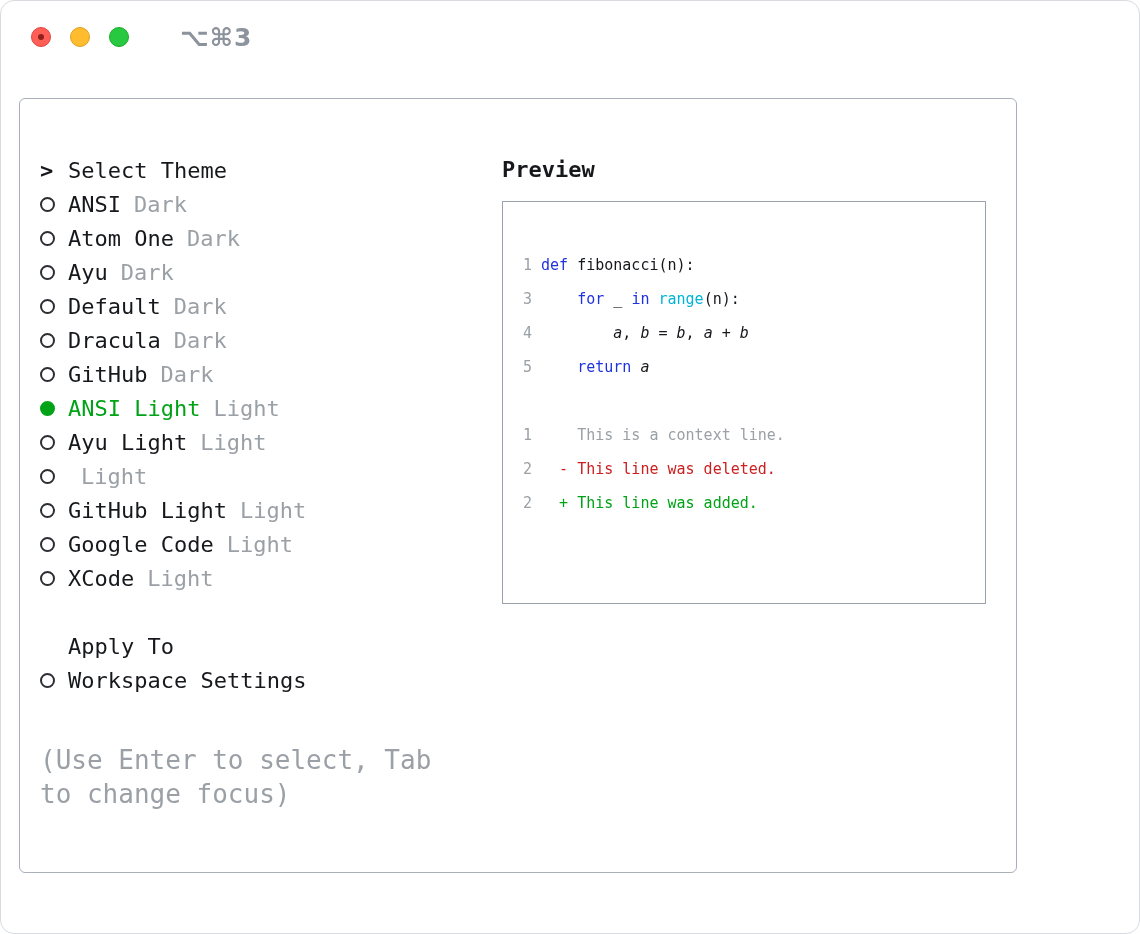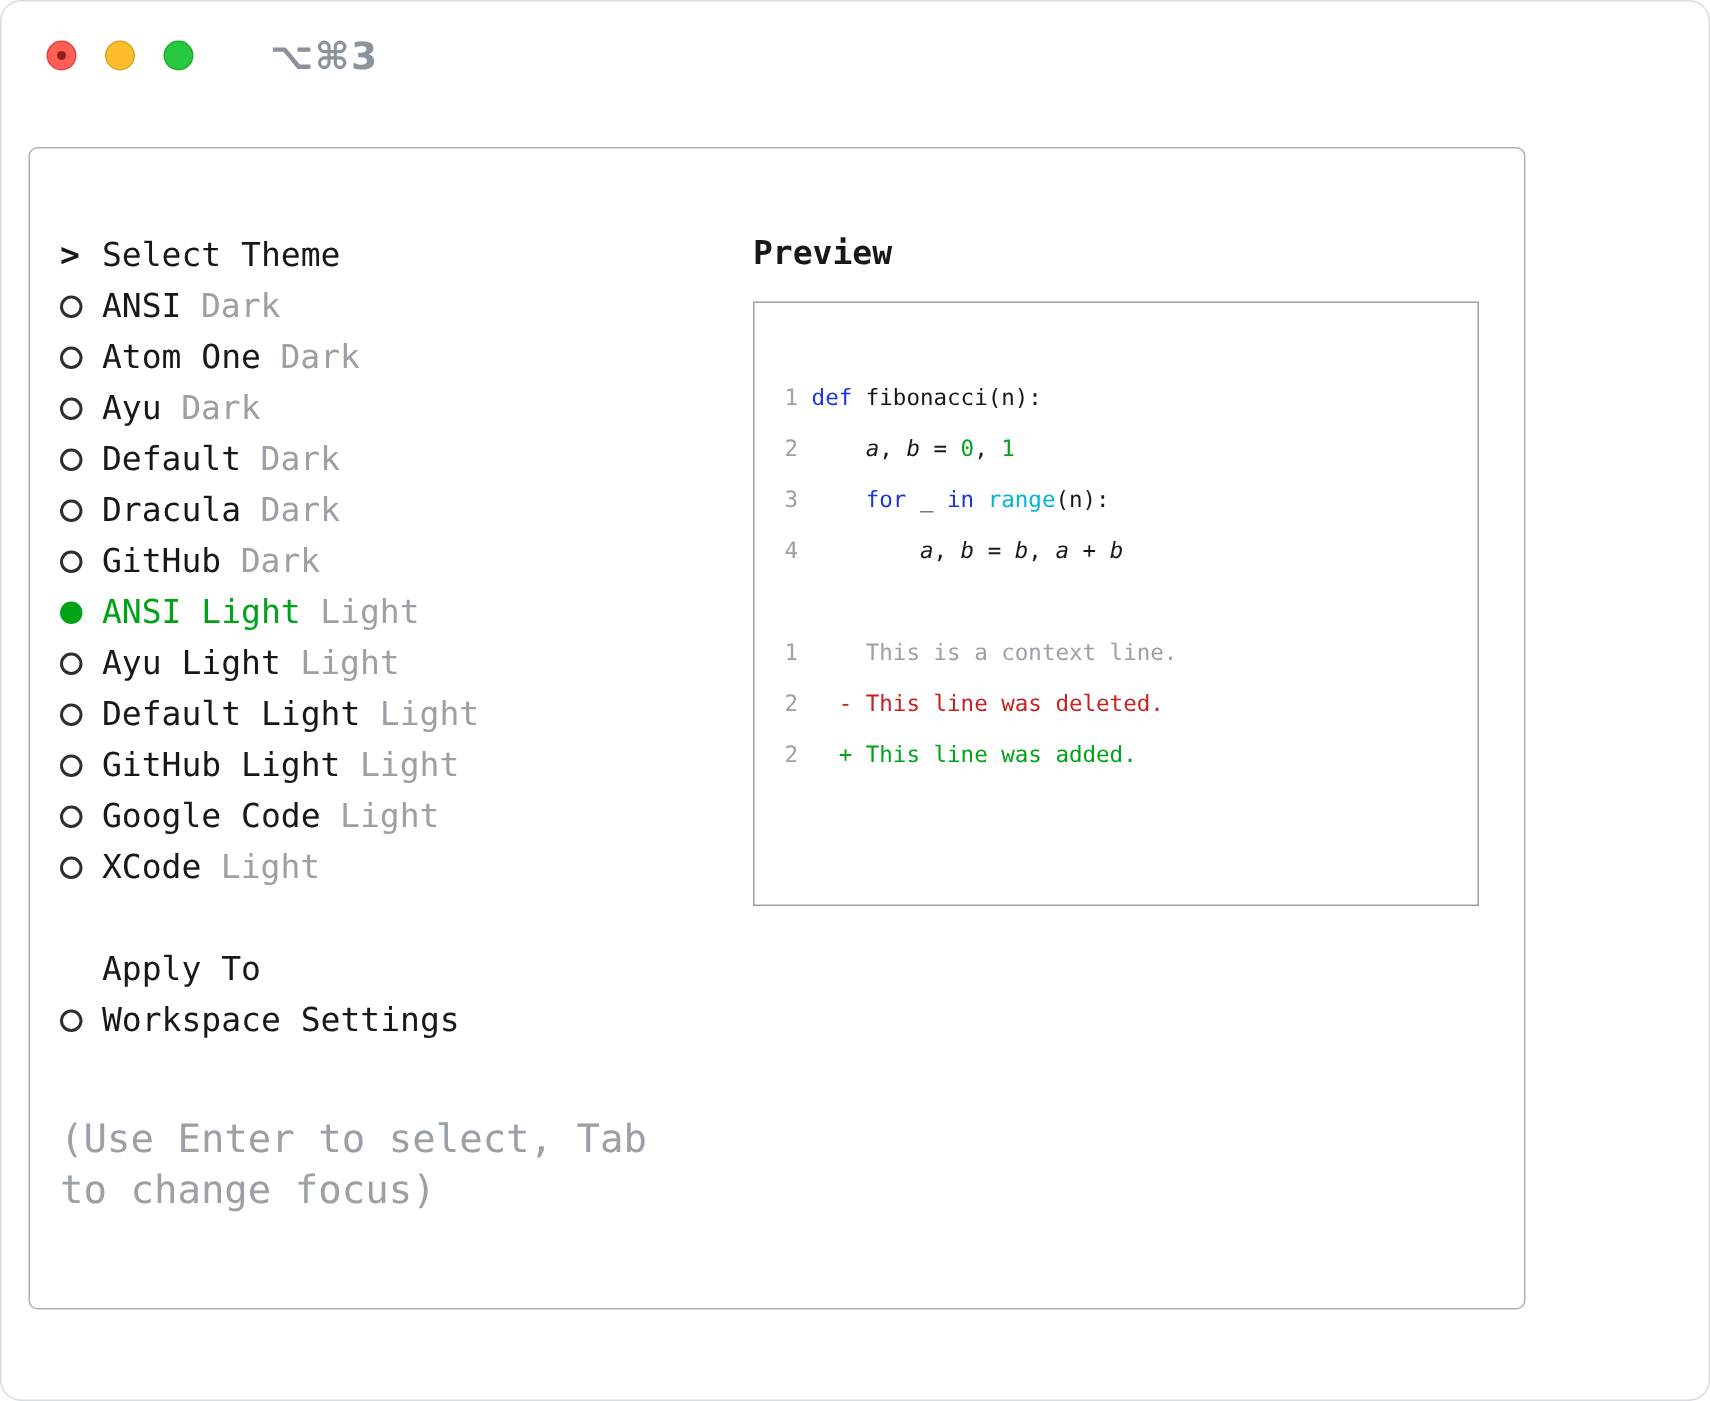--- a/index.html
+++ b/index.html
@@ -128,21 +128,20 @@
             <span class="marker">
               <span class="radio"></span>
             </span>
             <span class="item-label">Ayu Light</span>
             <span class="variant">Light</span>
           </div>
           <div class="row item">
             <span class="marker">
               <span class="radio"></span>
             </span>
-            <span class="item-label">Default Light</span>
             <span class="variant">Light</span>
           </div>
           <div class="row item">
             <span class="marker">
               <span class="radio"></span>
             </span>
             <span class="item-label">GitHub Light</span>
             <span class="variant">Light</span>
           </div>
           <div class="row item">
@@ -177,23 +176,23 @@
           </div>
         </div>
 
       <div class="hint">(Use Enter to select, Tab to change focus)</div>
     </div>
 
     <div class="right-col">
       <div class="preview-title">Preview</div>
       <div class="preview-box">
           <div class="code-line"><span class="tk-dim">1 </span><span class="tk-kw">def</span><span class="tk-fg"> fibonacci(n):</span></div>
-          <div class="code-line"><span class="tk-dim">2 </span><span class="tk-fg">    </span><span class="tk-var">a</span><span class="tk-fg">, </span><span class="tk-var">b</span><span class="tk-fg"> = </span><span class="tk-lit">0</span><span class="tk-fg">, </span><span class="tk-lit">1</span></div>
           <div class="code-line"><span class="tk-dim">3 </span><span class="tk-fg">    </span><span class="tk-kw">for</span><span class="tk-fg"> _ </span><span class="tk-kw">in</span><span class="tk-fg"> </span><span class="tk-builtin">range</span><span class="tk-fg">(n):</span></div>
           <div class="code-line"><span class="tk-dim">4 </span><span class="tk-fg">        </span><span class="tk-var">a</span><span class="tk-fg">, </span><span class="tk-var">b</span><span class="tk-fg"> = </span><span class="tk-var">b</span><span class="tk-fg">, </span><span class="tk-var">a</span><span class="tk-fg"> + </span><span class="tk-var">b</span></div>
+          <div class="code-line"><span class="tk-dim">5 </span><span class="tk-fg">    </span><span class="tk-kw">return</span><span class="tk-fg"> </span><span class="tk-var">a</span></div>
           <div class="code-line"><span class="tk-dim"></span></div>
           <div class="code-line"><span class="tk-dim">1 </span><span class="tk-dim">    This is a context line.</span></div>
           <div class="code-line"><span class="tk-dim">2 </span><span class="tk-del">  - This line was deleted.</span></div>
           <div class="code-line"><span class="tk-dim">2 </span><span class="tk-add">  + This line was added.</span></div>
         </div>
     </div>
 
   </div>
 </div>
 

